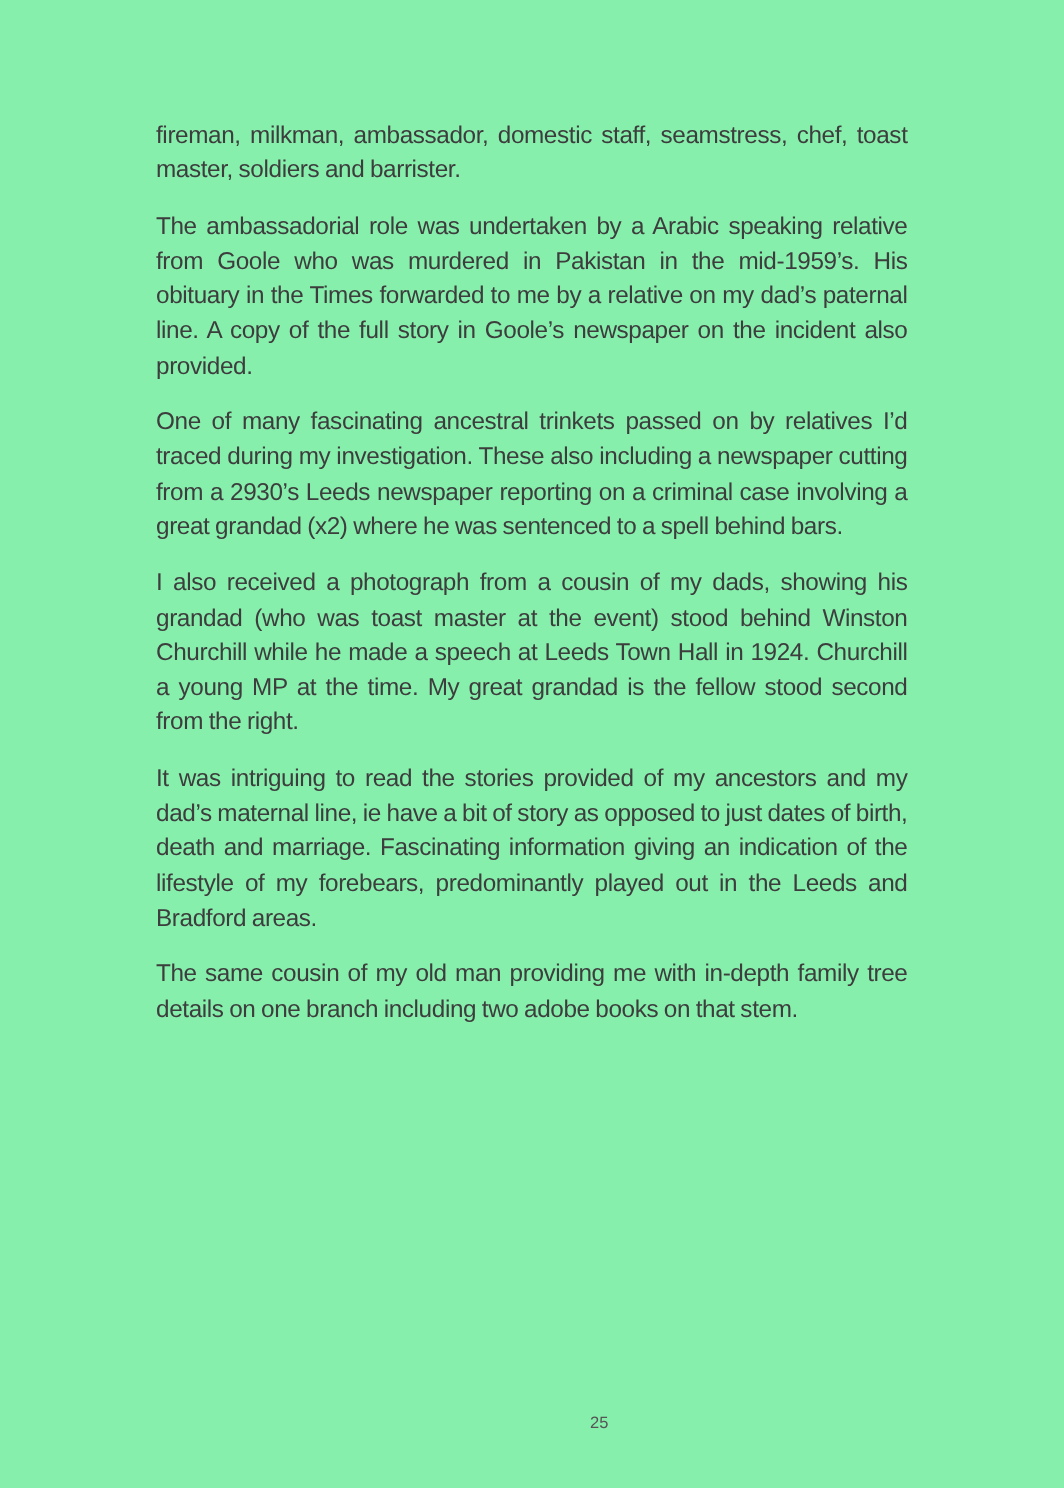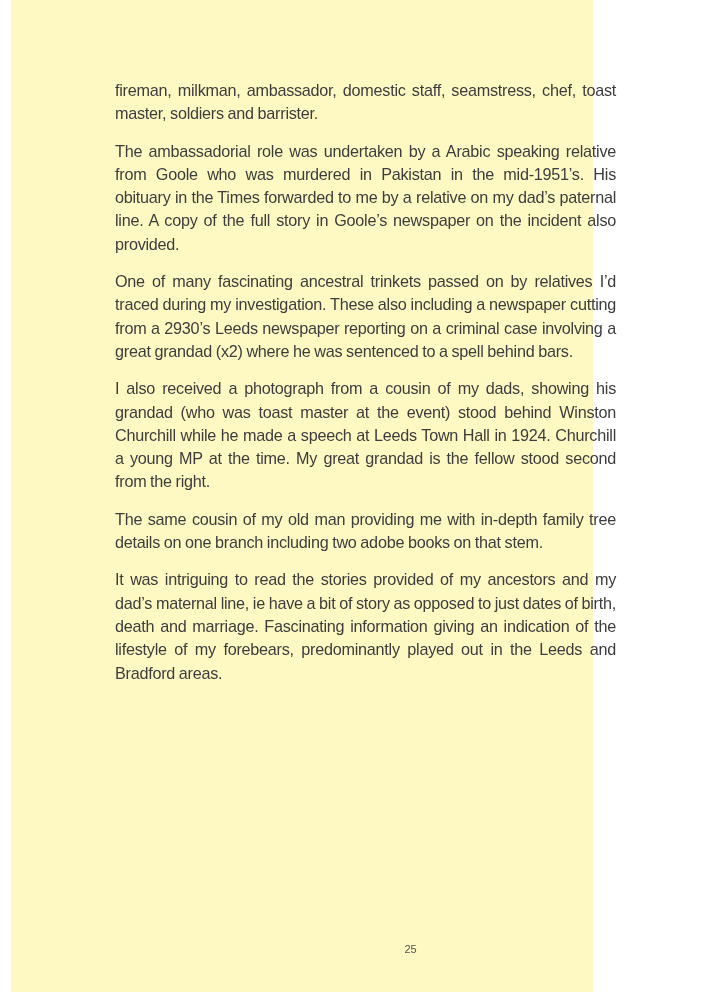--- a/index.html
+++ b/index.html
@@ -8,24 +8,24 @@
       background: #ffffff;
     }
     body {
       width: 709px;
       height: 992px;
       position: relative;
       overflow: hidden;
     }
     .page {
       position: absolute;
-      left: 11px; top: 0;
-      width: 582px;
+      left: 0; top: 0;
+      width: 709px;
       height: 992px;
-      background: #fef9c3;
+      background: #86efac;
     }
     .body-text {
       position: absolute;
       left: 104px;
       top: 79px;
       width: 501px;
     }
     .para {
       margin: 0 0 14px 0;
       font-family: "Liberation Sans", sans-serif;
@@ -47,20 +47,20 @@
       color: #555555;
       padding-left: 45px;
     }
   </style>
 </head>
 <body>
 
 <div class="page">
   <div class="body-text">
     <p class="para">fireman, milkman, ambassador, domestic staff, seamstress, chef, toast master, soldiers and barrister.</p>
-    <p class="para">The ambassadorial role was undertaken by a Arabic speaking relative from Goole who was murdered in Pakistan in the mid-1951’s. His obituary in the Times forwarded to me by a relative on my dad’s paternal line. A copy of the full story in Goole’s newspaper on the incident also provided.</p>
+    <p class="para">The ambassadorial role was undertaken by a Arabic speaking relative from Goole who was murdered in Pakistan in the mid-1959’s. His obituary in the Times forwarded to me by a relative on my dad’s paternal line. A copy of the full story in Goole’s newspaper on the incident also provided.</p>
     <p class="para">One of many fascinating ancestral trinkets passed on by relatives I’d traced during my investigation. These also including a newspaper cutting from a 2930’s Leeds newspaper reporting on a criminal case involving a great grandad (x2) where he was sentenced to a spell behind bars.</p>
     <p class="para">I also received a photograph from a cousin of my dads, showing his grandad (who was toast master at the event) stood behind Winston Churchill while he made a speech at Leeds Town Hall in 1924. Churchill a young MP at the time. My great grandad is the fellow stood second from the right.</p>
+    <p class="para">It was intriguing to read the stories provided of my ancestors and my dad’s maternal line, ie have a bit of story as opposed to just dates of birth, death and marriage. Fascinating information giving an indication of the lifestyle of my forebears, predominantly played out in the Leeds and Bradford areas.</p>
     <p class="para">The same cousin of my old man providing me with in-depth family tree details on one branch including two adobe books on that stem.</p>
-    <p class="para">It was intriguing to read the stories provided of my ancestors and my dad’s maternal line, ie have a bit of story as opposed to just dates of birth, death and marriage. Fascinating information giving an indication of the lifestyle of my forebears, predominantly played out in the Leeds and Bradford areas.</p>
   </div>
   <div class="page-number">25</div>
 </div>
 
 </body></html>

